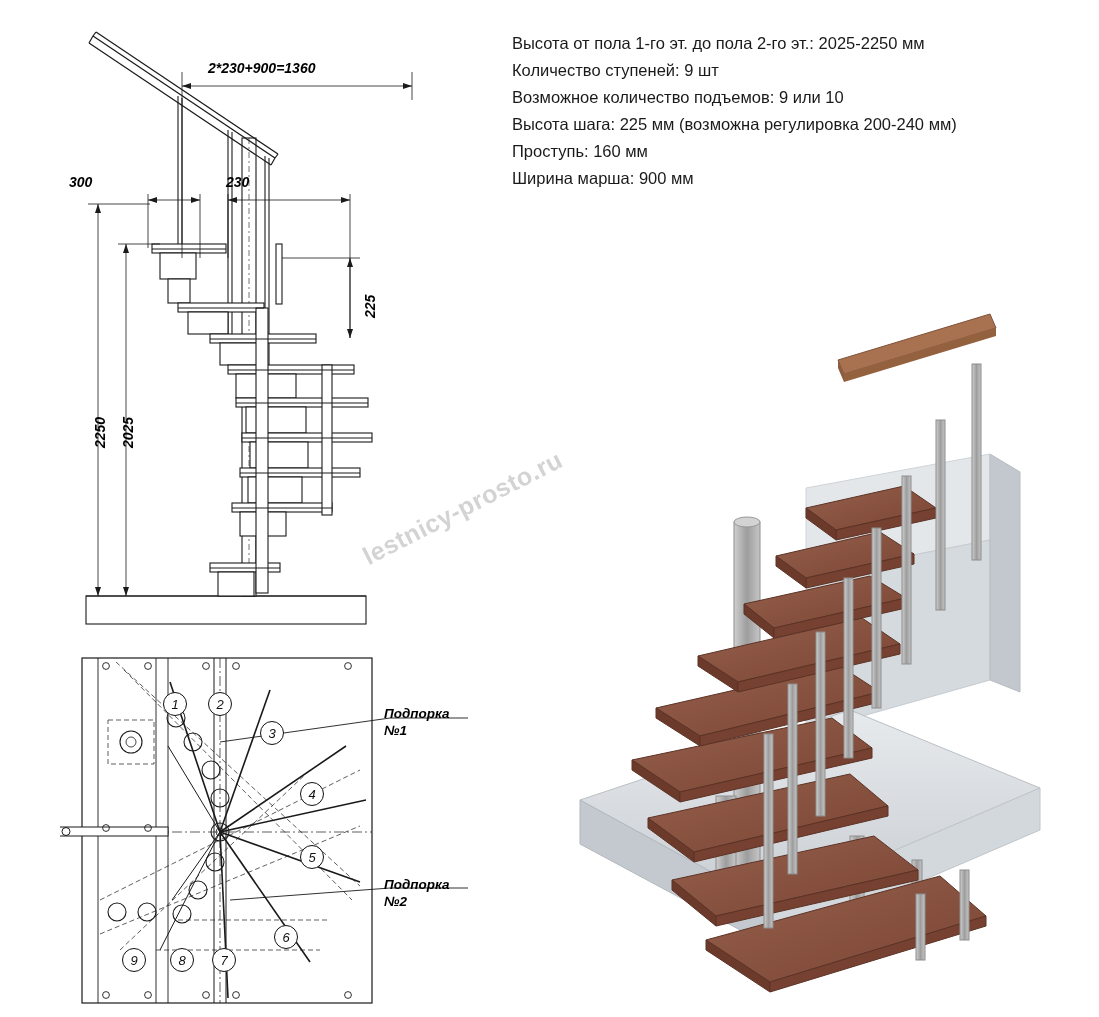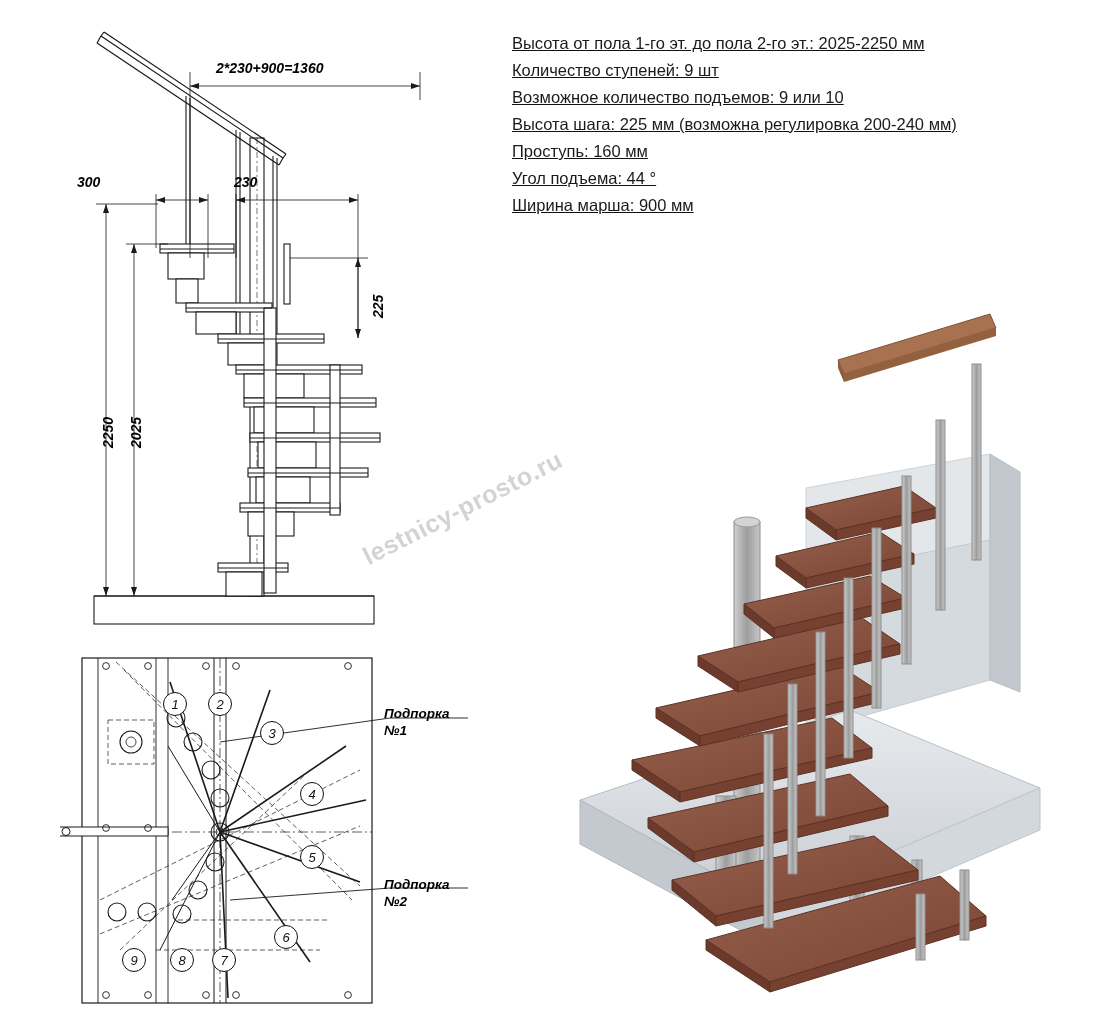--- a/index.html
+++ b/index.html
@@ -8,31 +8,31 @@
     background:#ffffff;
     font-family:"Liberation Sans", sans-serif;
     color:#111;
     position:relative;
     overflow:hidden;
   }
   .canvas{position:absolute;left:0;top:0;width:1099px;height:1017px;}
 
   
   .spec{
-    position:absolute;left:512px;top:30px;width:560px;text-decoration:underline;
+    position:absolute;left:512px;top:30px;width:560px;
   }
   .spec .line{
     font-size:16.5px;
     line-height:27px;
     color:#1a1a1a;
     white-space:nowrap;
   }
 
   
-  .elev{position:absolute;left:68px;top:8px;width:400px;height:630px;text-decoration:underline;}
+  .elev{position:absolute;left:60px;top:8px;width:400px;height:630px;text-decoration:underline;}
 
   .dim-label{
     position:absolute;
     font-style:italic;
     font-weight:bold;
     font-size:14px;
     color:#000;
     white-space:nowrap;
   }
   .vert{
@@ -82,21 +82,20 @@
 <body>
 
 <div class="canvas">
 
   <div class="spec">
     <div class="line">Высота от пола 1-го эт. до пола 2-го эт.: 2025-2250 мм</div>
     <div class="line">Количество ступеней: 9 шт</div>
     <div class="line">Возможное количество подъемов: 9 или 10</div>
     <div class="line">Высота шага: 225 мм (возможна регулировка 200-240 мм)</div>
     <div class="line">Проступь: 160 мм</div>
-    <div class="line">Угол подъема: 44 °</div>
     <div class="line">Ширина марша: 900 мм</div>
   </div>
 
   <div class="elev">
     <svg width="400" height="630" viewBox="0 0 400 630">
       <g stroke="#1a1a1a" fill="none" stroke-width="1.1">
 
         <rect x="26" y="588" width="280" height="28" fill="#ffffff" stroke="#1a1a1a"></rect>
         <line x1="26" y1="588" x2="306" y2="588"></line>
 

